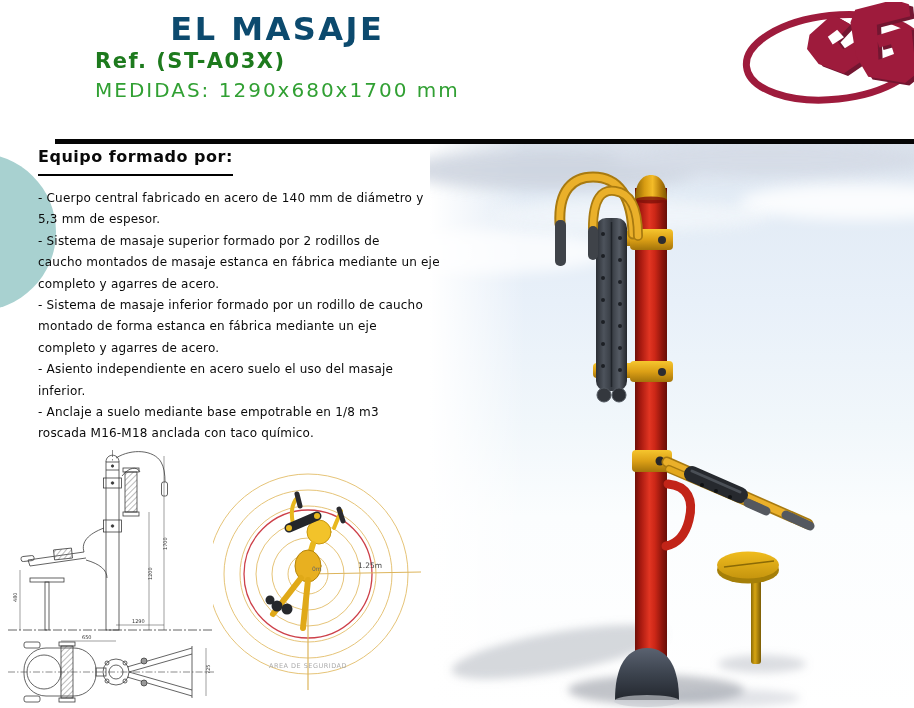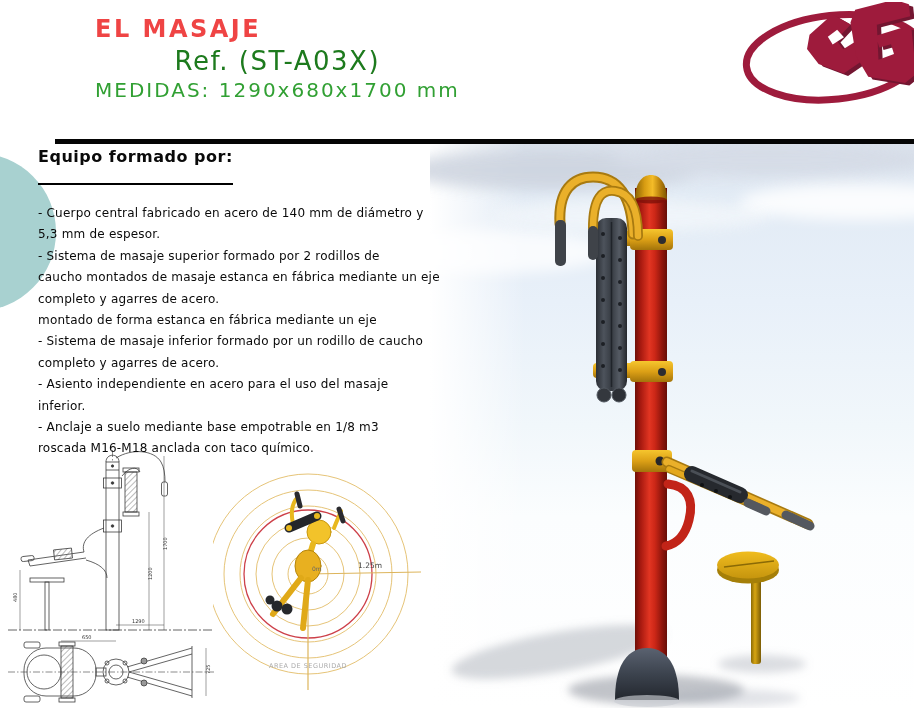--- a/index.html
+++ b/index.html
@@ -2,33 +2,33 @@
 <html><head>
 <meta charset="utf-8">
 <style>
   html,body{margin:0;padding:0;}
   body{
     width:914px;height:708px;position:relative;overflow:hidden;
     background:#ffffff;font-family:"DejaVu Sans",sans-serif;
   }
   
   .title-block{position:absolute;left:95px;top:12px;z-index:8;}
-  .title-main{font-size:24px;font-weight:bold;letter-spacing:2.5px;color:#ef4444;line-height:34px;}
-  .title-ref{font-size:26px;font-weight:normal;letter-spacing:1.5px;color:#1d7a1d;line-height:30px;text-align:center;}
+  .title-main{font-size:32px;font-weight:bold;letter-spacing:2.5px;color:#0c4a6e;line-height:34px;text-align:center;}
+  .title-ref{font-size:21px;font-weight:bold;letter-spacing:1.5px;color:#1d7a1d;line-height:30px;}
   .title-med{font-size:20px;font-weight:normal;letter-spacing:2px;color:#31a033;line-height:28px;}
   .logo-wrap{position:absolute;right:0;top:2px;width:172px;height:102px;z-index:8;overflow:hidden;}
   
   .top-rule{position:absolute;left:55px;top:139px;width:859px;height:5px;background:#050505;z-index:9;}
   
   .teal-circle{position:absolute;left:-102px;top:153px;width:158px;height:158px;border-radius:50%;
     background:#a8d1d0;z-index:1;}
   
   .desc{position:absolute;left:38px;top:147px;width:548px;z-index:6;color:#0a0a0a;}
   .desc-heading{font-size:16px;font-weight:bold;border-bottom:2px solid #000;display:inline-block;
-    padding-bottom:17px;margin-bottom:18px;letter-spacing:.5px;}
+    padding-bottom:8px;margin-bottom:12px;letter-spacing:.5px;}
   .desc-line{font-size:12px;line-height:21.4px;white-space:nowrap;letter-spacing:.2px;}
   
   .render-area{position:absolute;left:430px;top:144px;width:484px;height:564px;z-index:2;
     background:linear-gradient(180deg,#dbe2ec 0%,#e2ebf5 9%,#e8f0f9 28%,#f1f7fb 50%,#fbfdfe 66%,#ffffff 100%);}
   .render-area:before{content:"";position:absolute;inset:0;
     background:linear-gradient(90deg,#ffffff 0px,rgba(255,255,255,0) 95px);}
   .render-svg{position:absolute;left:0;top:0;}
   
   .tech-drawing{position:absolute;left:4px;top:448px;z-index:3;}
   
@@ -65,24 +65,24 @@
 <div class="top-rule"></div>
 <div class="teal-circle"></div>
 
 <div class="desc">
   <div class="desc-heading">Equipo formado por:</div>
   <div class="desc-line">- Cuerpo central fabricado en acero de 140 mm de diámetro y</div>
   <div class="desc-line">5,3 mm de espesor.</div>
   <div class="desc-line">- Sistema de masaje superior formado por 2 rodillos de</div>
   <div class="desc-line">caucho montados de masaje estanca en fábrica mediante un eje</div>
   <div class="desc-line">completo y agarres de acero.</div>
+  <div class="desc-line">- Sistema de masaje inferior formado por un rodillo de caucho</div>
   <div class="desc-line">montado de forma estanca en fábrica mediante un eje</div>
-  <div class="desc-line">- Sistema de masaje inferior formado por un rodillo de caucho</div>
   <div class="desc-line">completo y agarres de acero.</div>
-  <div class="desc-line">- Asiento independiente en acero para el uso del masaje</div>
+  <div class="desc-line">- Asiento independiente en acero suelo el uso del masaje</div>
   <div class="desc-line">inferior.</div>
   <div class="desc-line">- Anclaje a suelo mediante base empotrable en 1/8 m3</div>
   <div class="desc-line">roscada M16-M18 anclada con taco químico.</div>
 </div>
 
 <div class="render-area">
   <svg class="render-svg" width="484" height="564" viewBox="0 0 484 564">
     <defs>
       <linearGradient id="poleGrad" x1="0" y1="0" x2="1" y2="0">
         <stop offset="0" stop-color="#6e0f07"></stop>

